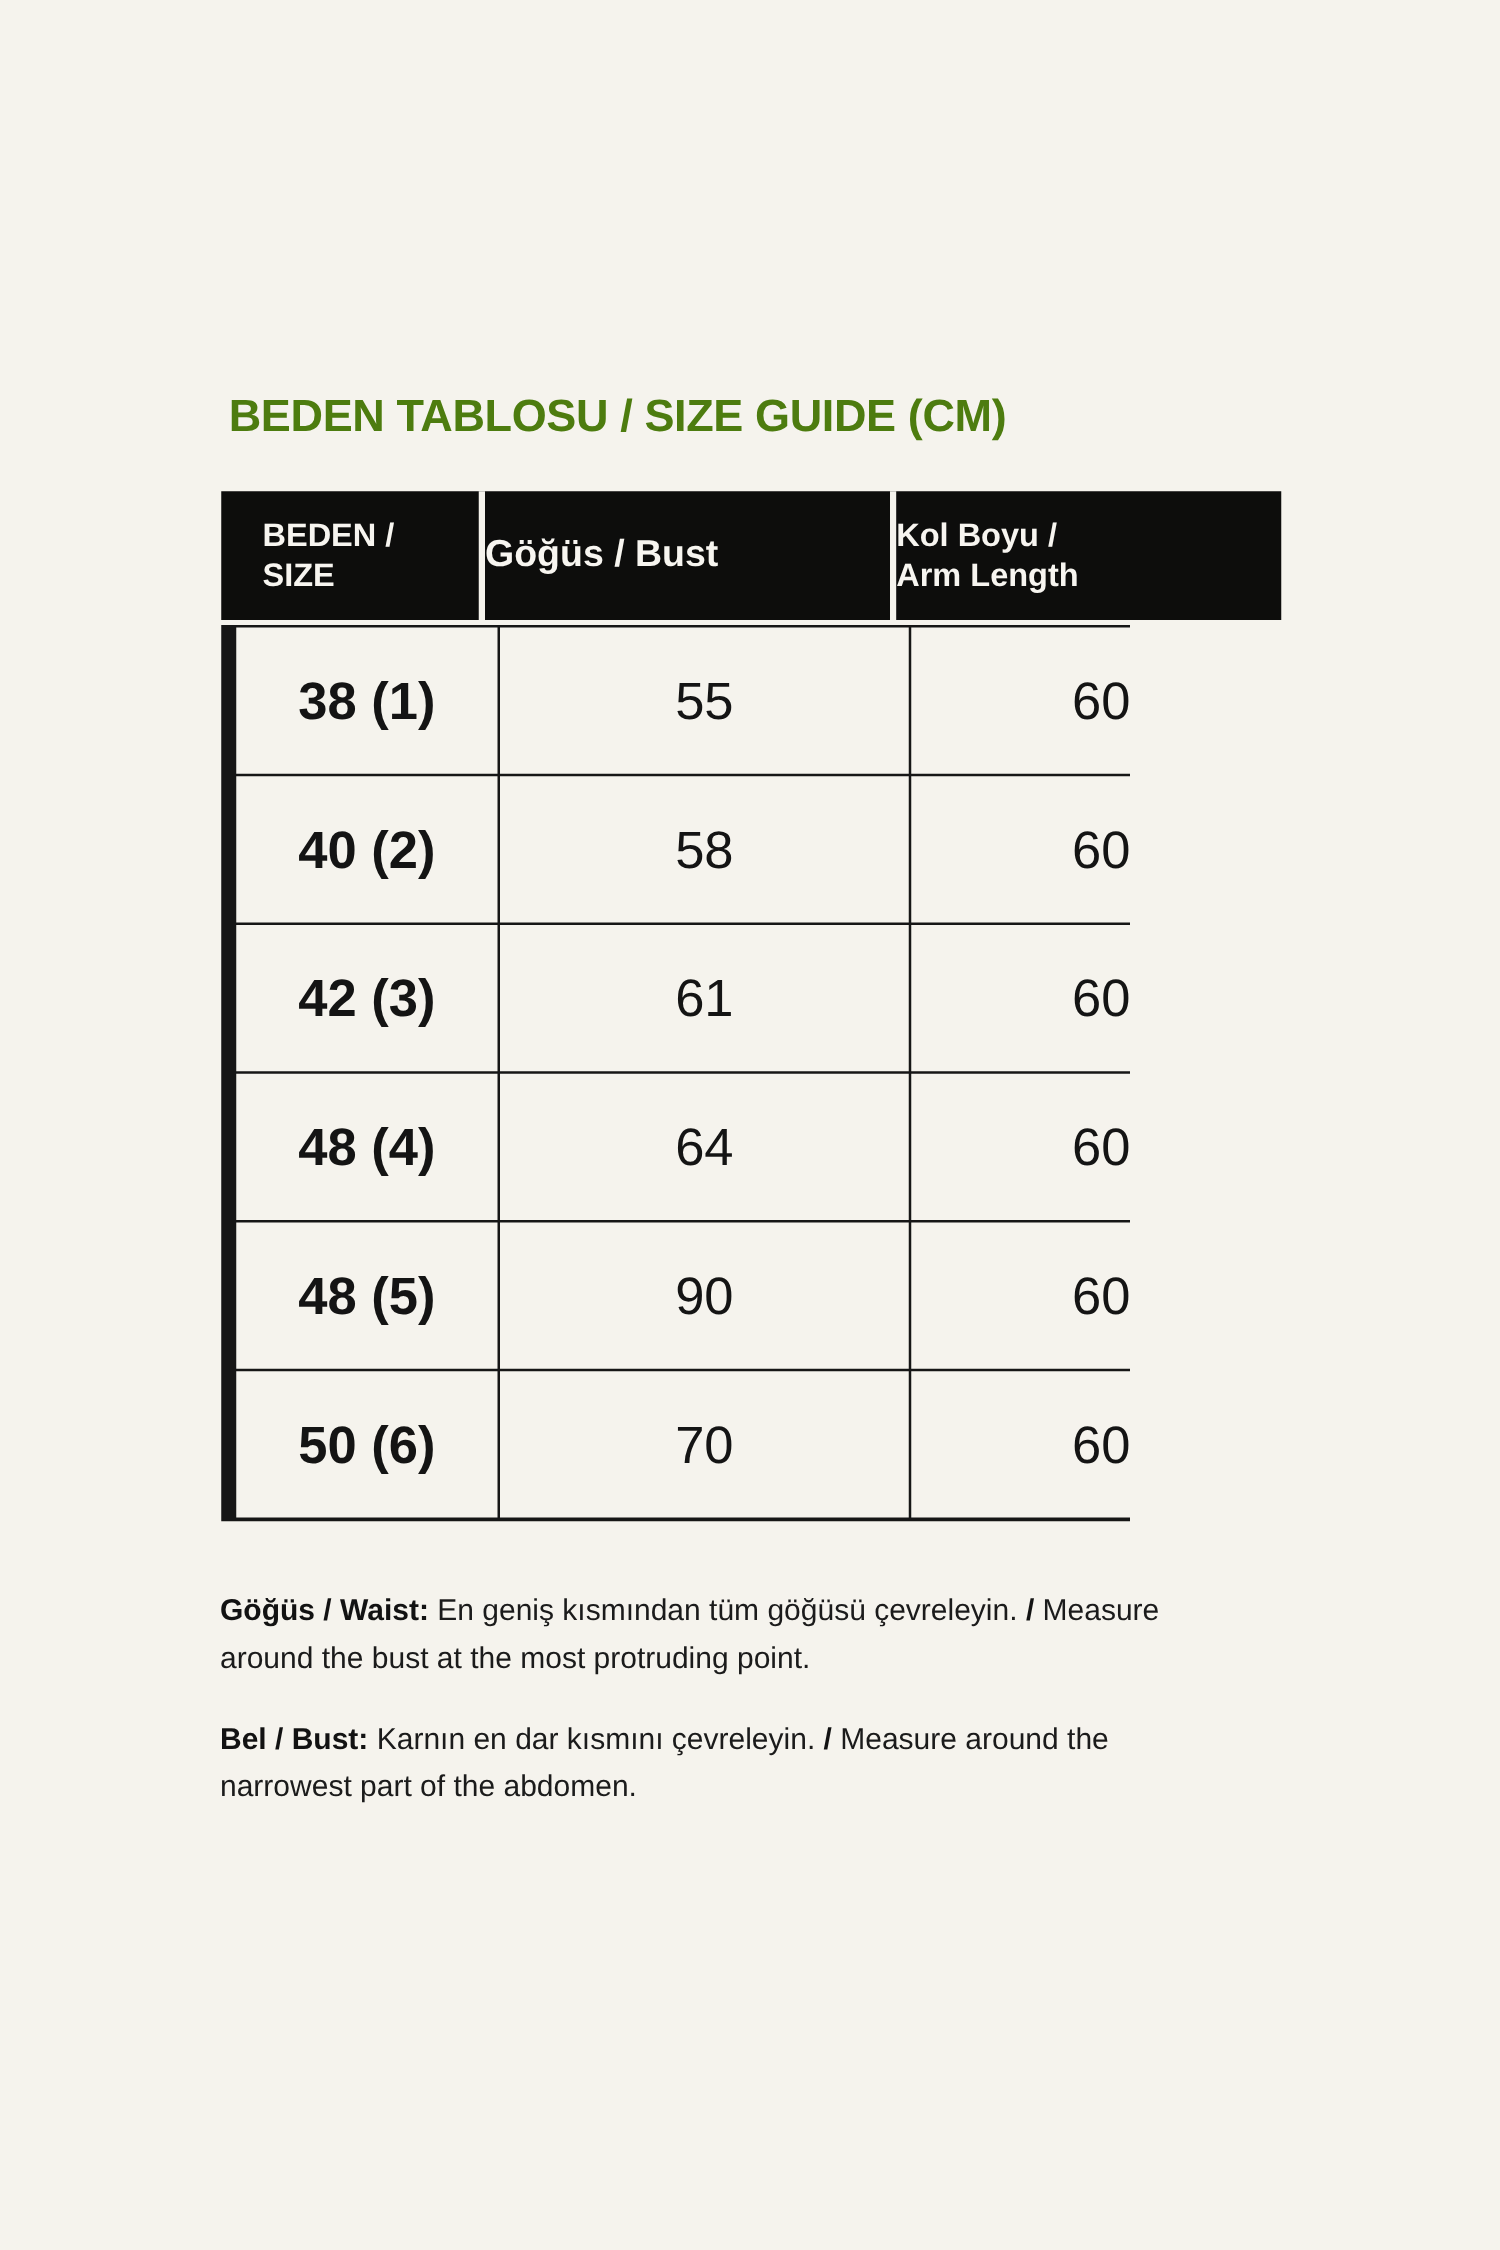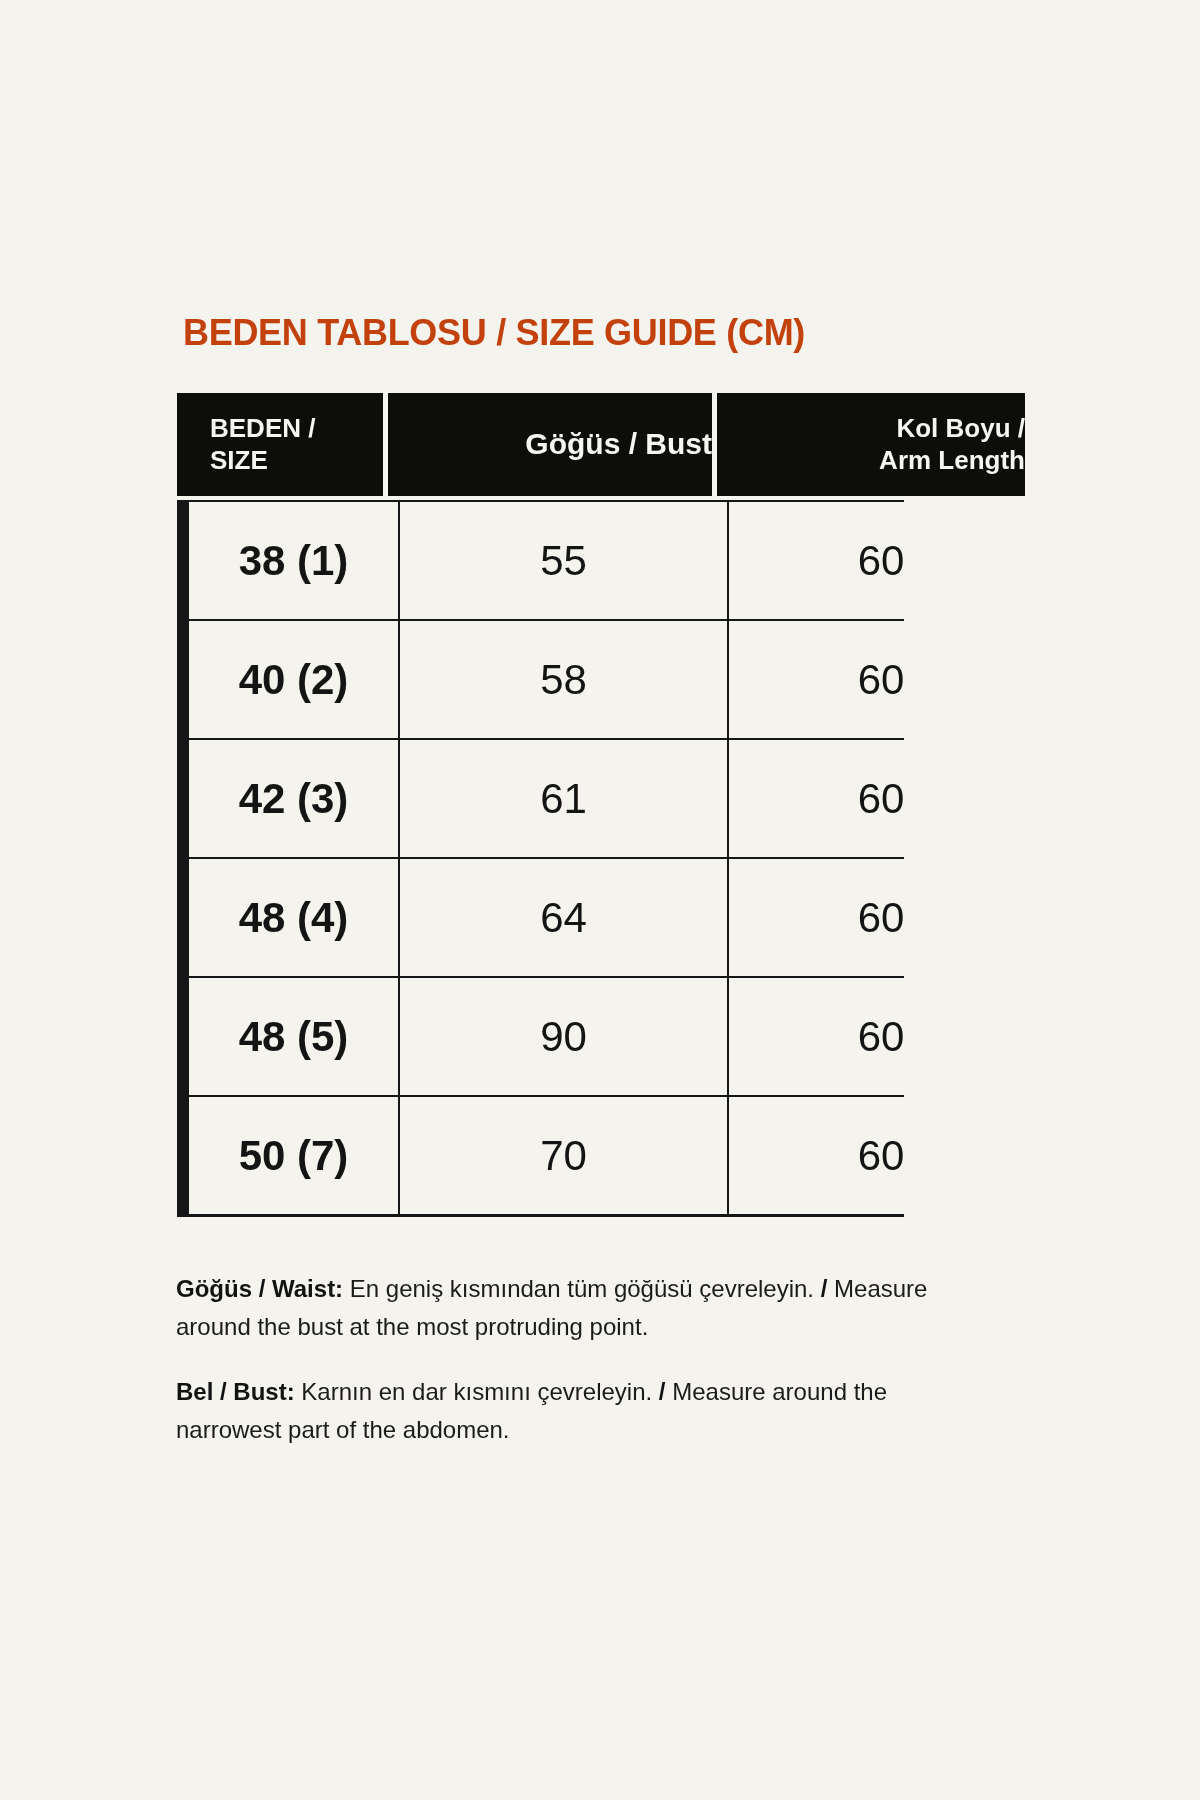--- a/index.html
+++ b/index.html
@@ -16,21 +16,21 @@
     overflow: hidden;
   }
 
   .page-title {
     position: absolute;
     left: 183px;
     top: 288px;
     font-size: 36px;
     font-weight: 700;
     letter-spacing: -0.3px;
-    color: #c2410c;
+    color: #4d7c0f;
     white-space: nowrap;
   }
 
   
   .table-wrap {
     position: absolute;
     left: 177px;
     top: 393px;
     width: 727px;
     border-radius: 20px;
@@ -51,21 +51,21 @@
     font-weight: 700;
     line-height: 1.22;
   }
   .header-cell.gap-right { border-right: 5px solid #F5F3ED; }
   .header-cell.left-align {
     align-items: flex-start;
     padding-left: 33px;
     font-size: 26px;
   }
   .header-cell.center-align {
-    align-items: flex-end;
+    align-items: flex-start;
     text-align: center;
     font-size: 26px;
   }
   .header-cell.big-font { font-size: 30px; }
 
   .body-grid {
     margin-top: 4px;
     background: #161616;           
     padding: 2px 2px 3px 12px;      
     display: grid;
@@ -139,21 +139,21 @@
       <div class="t-cell size-col">48 (4)</div>
       <div class="t-cell">64</div>
       <div class="t-cell">60</div>
     </div>
     <div class="t-row">
       <div class="t-cell size-col">48 (5)</div>
       <div class="t-cell">90</div>
       <div class="t-cell">60</div>
     </div>
     <div class="t-row">
-      <div class="t-cell size-col">50 (7)</div>
+      <div class="t-cell size-col">50 (6)</div>
       <div class="t-cell">70</div>
       <div class="t-cell">60</div>
     </div>
   </div>
 
 </div>
 
 <div class="notes">
   <p>
     <span class="lead">Göğüs / Waist:</span>

